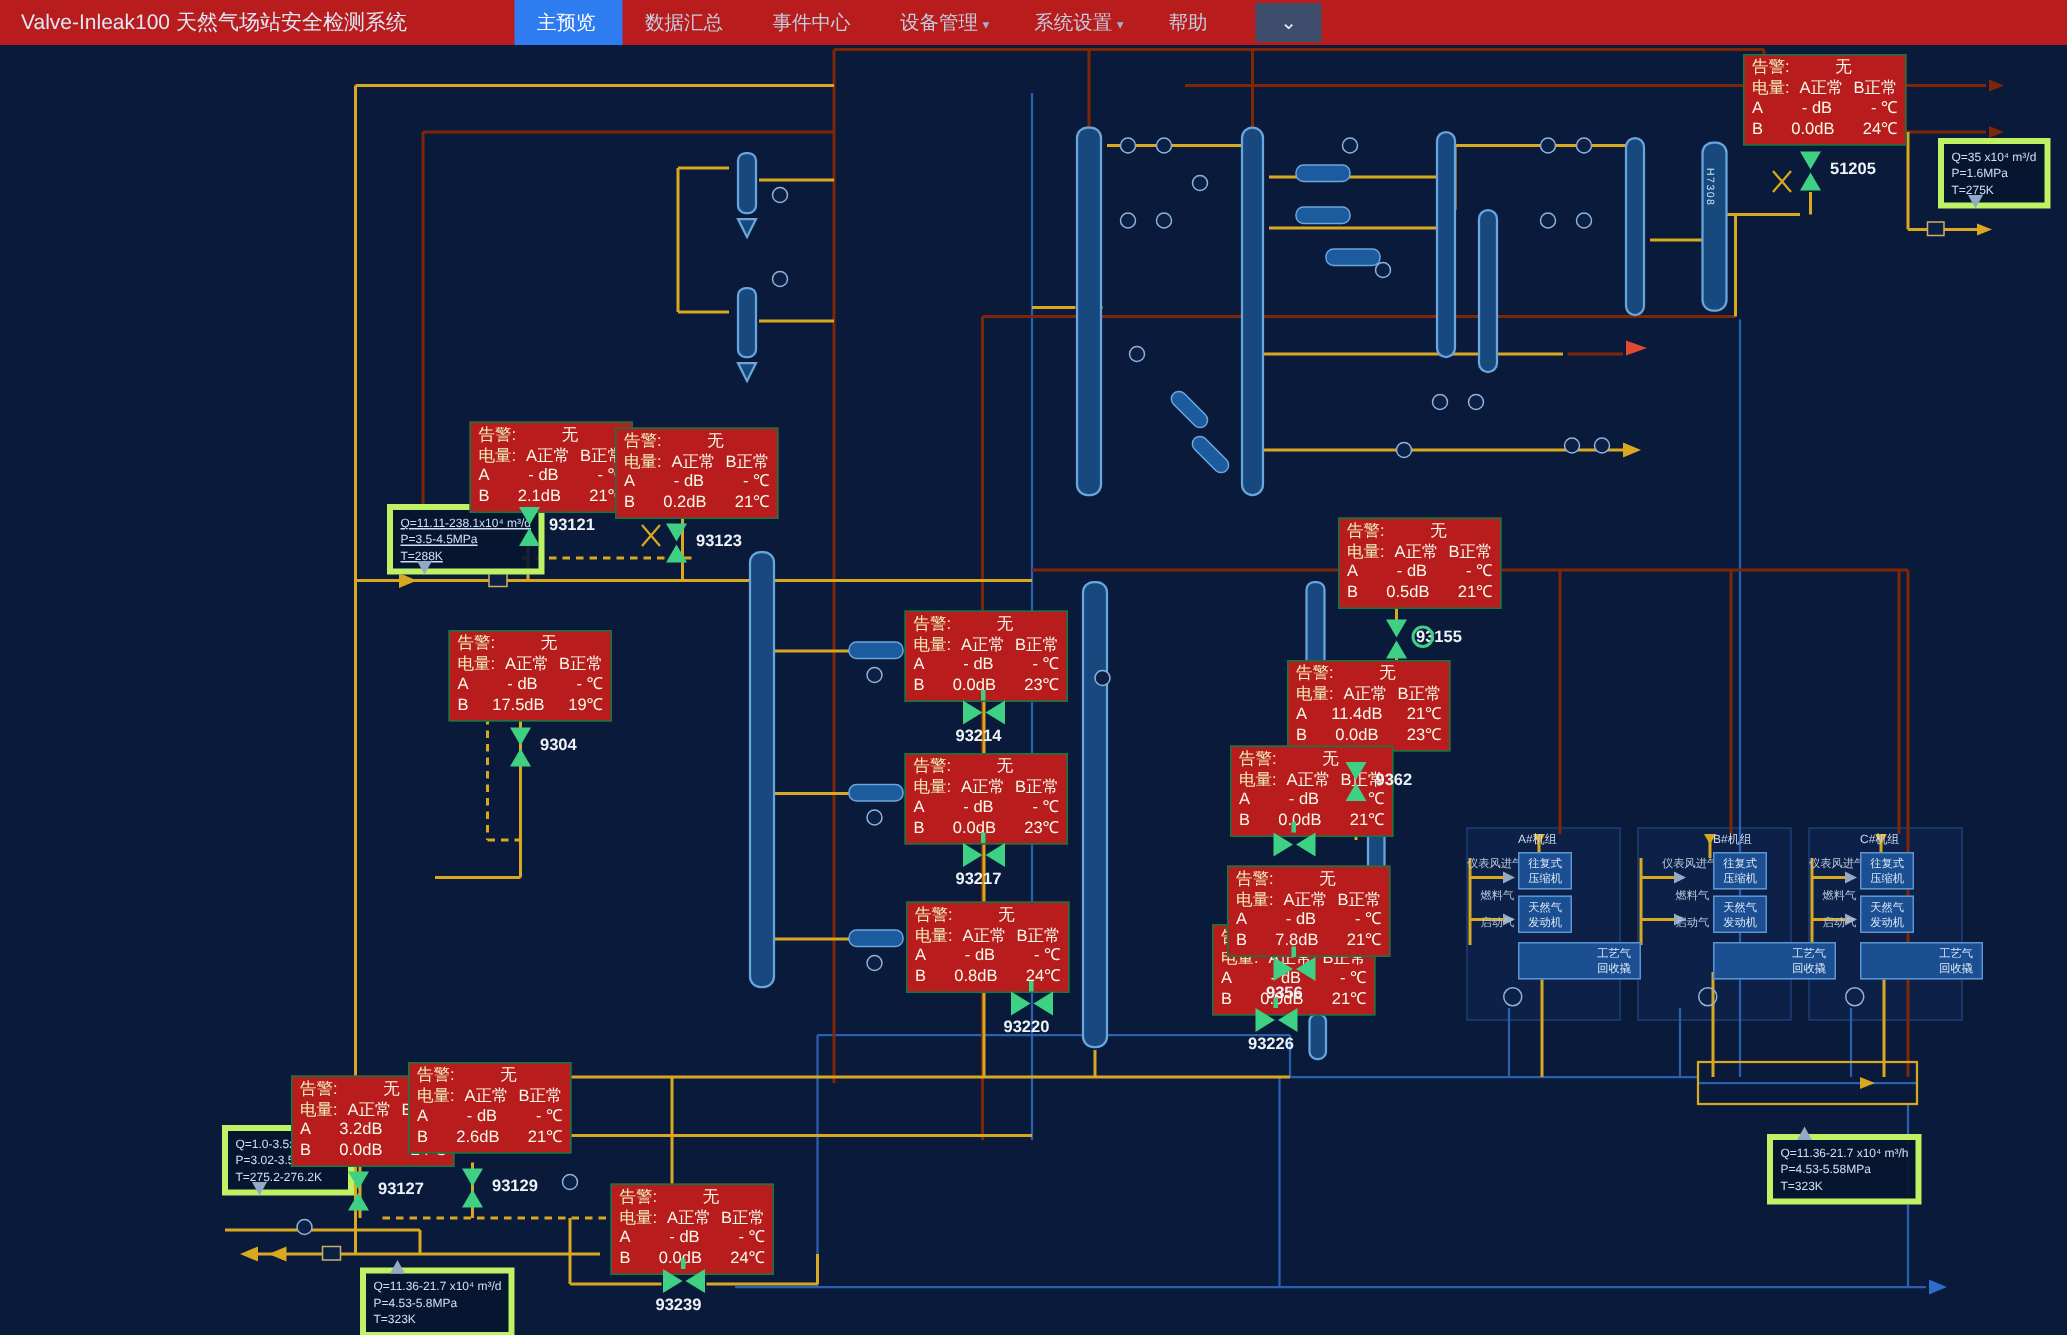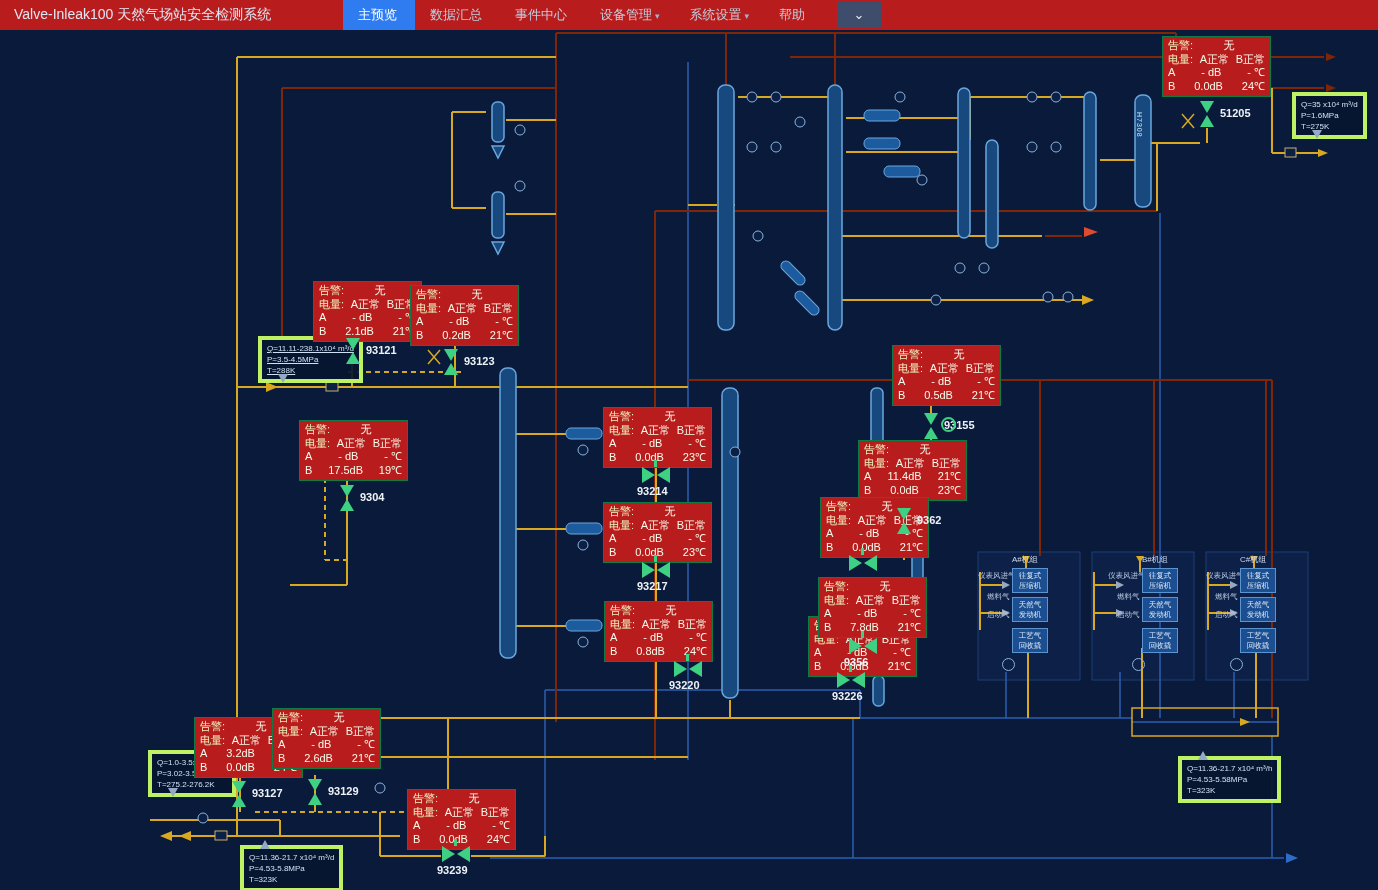--- a/index.html
+++ b/index.html
@@ -54,21 +54,21 @@
   
   .unit{position:absolute;width:102px;height:128px;z-index:2;}
   .u-title{position:absolute;left:34px;top:2px;font-size:8px;color:#cdd9ec;white-space:nowrap;}
   .u-in{position:absolute;font-size:7.5px;color:#b9c8de;white-space:nowrap;}
   .u-in1{left:0px;top:19px;}
   .u-in2{left:9px;top:40px;}
   .u-in3{left:9px;top:58px;}
   .u-box{position:absolute;left:34px;width:34px;background:#1c4f92;border:1px solid #5a95d2;
        color:#dbe8f6;font-size:7.5px;line-height:9.5px;text-align:center;padding:2px 0;}
   .u-box span{display:block;}
-  .u-b1{top:16px;}.u-b2{top:45px;}.u-b3{top:76px;}
+  .u-b1{top:16px;}.u-b2{top:45px;}.u-b3{top:76px;padding-left:46px;}
   .u-circ{position:absolute;left:24px;top:106px;width:11px;height:11px;border:1px solid #8fb3da;border-radius:50%;}
 </style>
 </head>
 <body>
 
 <div class="stage">
 
   <div class="diagram">
     <svg width="1378" height="890" viewBox="0 0 1378 890">
 

